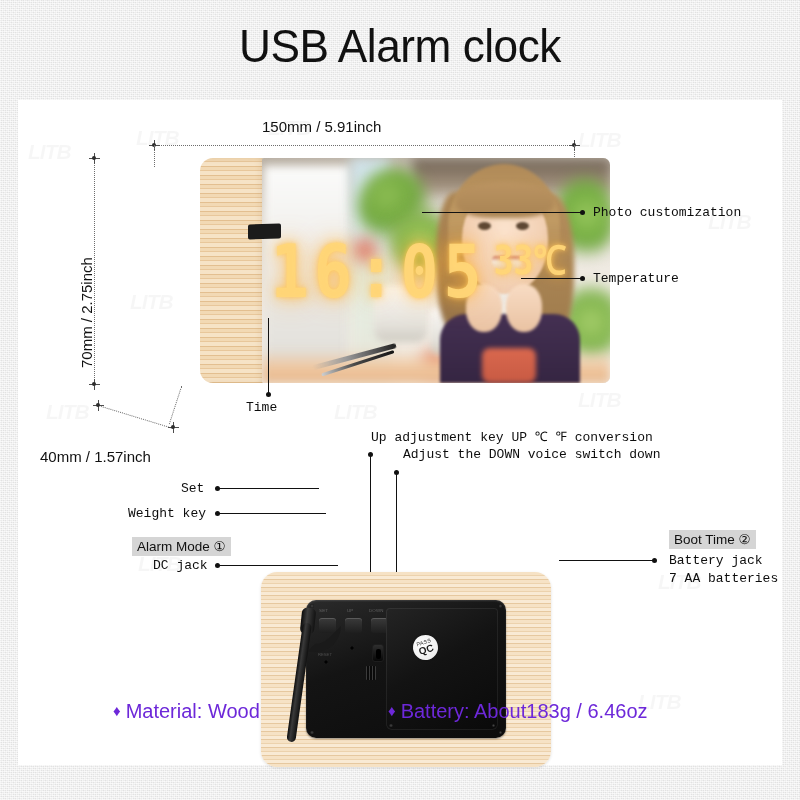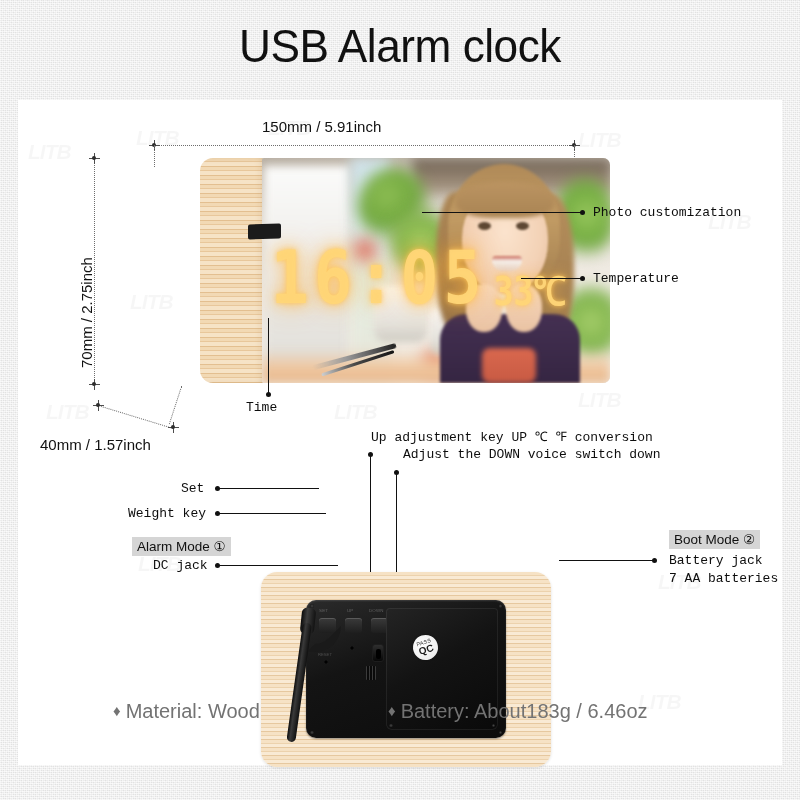--- a/index.html
+++ b/index.html
@@ -192,21 +192,21 @@
     position: absolute; left: 52px; top: 184px; width: 54px; height: 35px;
     border-radius: 8px;
     background: linear-gradient(180deg,#d9684e 0%,#c85a43 100%);
     filter: blur(2.5px);
   }
 
   
   #led {
     position: absolute; left: 14px; top: 78px;
     width: 334px; height: 76px;
-    display: flex; align-items: flex-end;
+    display: flex; align-items: flex-start;
     font-family: "DejaVu Sans Mono", monospace;
     pointer-events: none;
   }
   #led-time {
     font-size: 60px;
     letter-spacing: 5px;
     font-weight: 700;
     color: rgba(255,214,120,.93);
     text-shadow:
       0 0 5px rgba(255,200,90,.95),
@@ -435,21 +435,21 @@
   #dim-label-v {
     transform-origin: left top;
     transform: rotate(-90deg);
   }
 
   
   #footer { position: absolute; left: 0; top: 590px; width: 764px; height: 75px; }
   .spec {
     position: absolute;
     font-size: 20px;
-    color: #737373;
+    color: #6d28d9;
     white-space: nowrap;
   }
   .spec .dia { font-size: 15px; vertical-align: 2px; margin-right: 5px; }
   #note {
     position: absolute;
     left: 0; top: 48px; width: 764px;
     text-align: center;
     font-size: 14.5px;
     color: #7d7d7d;
     white-space: nowrap;
@@ -495,21 +495,21 @@
     <div class="tick-dot" style="left:74px; top:56px;"></div>
     <div class="tick-dot" style="left:74px; top:282px;"></div>
     <div class="dim-label" id="dim-label-v" style="left:60px; top:268px;">70mm / 2.75inch</div>
 
     <div class="dim-h" style="left:80px; top:305px; width:78px; transform:rotate(17deg); transform-origin:left center;"></div>
     <div class="tick-cross" style="left:75px; top:300px;"></div>
     <div class="tick-cross" style="left:150px; top:322px;"></div>
     <div class="tick-dot" style="left:78px; top:303px;"></div>
     <div class="tick-dot" style="left:153px; top:325px;"></div>
     <div class="dim-v" style="left:157px; top:285px; height:40px; transform:rotate(18deg);"></div>
-    <div class="dim-label" style="left:22px; top:336px;">40mm / 1.57inch</div>
+    <div class="dim-label" style="left:22px; top:348px;">40mm / 1.57inch</div>
 
     <div id="clock-front">
       <div id="wood-side"></div>
 
       <div id="photo-face">
         <div id="ph-bg"></div>
         <div id="ph-window"></div>
         <div id="ph-window2"></div>
         <div id="ph-darktop"></div>
         <div class="ph" id="leaf1"></div>
@@ -615,21 +615,21 @@
     <div class="lbl" style="left:110px; top:76px;">Weight key</div>
     <div class="dot" style="left:197px; top:81px;"></div>
     <div class="lead-h" style="left:200px; top:83px; width:108px;"></div>
 
     <div class="chip" style="left:114px; top:107px;">Alarm Mode ①</div>
 
     <div class="lbl" style="left:135px; top:128px;">DC jack</div>
     <div class="dot" style="left:197px; top:133px;"></div>
     <div class="lead-h" style="left:200px; top:135px; width:120px;"></div>
 
-    <div class="chip" style="left:651px; top:100px;">Boot Mode ②</div>
+    <div class="chip" style="left:651px; top:100px;">Boot Time ②</div>
     <div class="lead-h" style="left:541px; top:130px; width:95px;"></div>
     <div class="dot" style="left:634px; top:128px;"></div>
     <div class="lbl" style="left:651px; top:123px;">Battery jack</div>
     <div class="lbl" style="left:651px; top:141px;">7 AA batteries</div>
   </div>
 
   <div id="footer">
     <div class="spec" style="left:95px; top:10px;">
       <span class="dia">♦</span><span>Material: Wood</span>
     </div>

